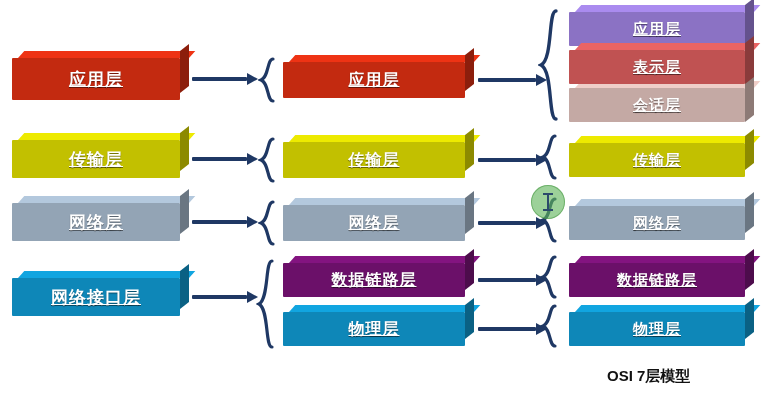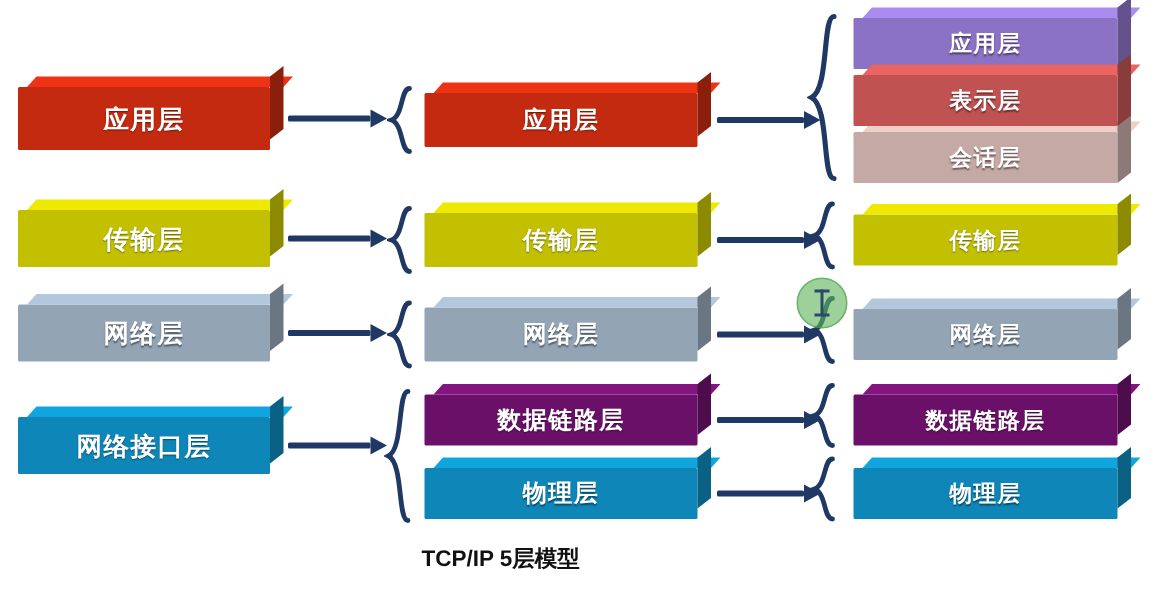--- a/index.html
+++ b/index.html
@@ -14,20 +14,21 @@
   
   .box{
     position:absolute;
     box-sizing:border-box;
     display:flex;align-items:center;justify-content:center;
     color:#ffffff;
     font-weight:700;
     letter-spacing:1px;
     text-shadow:0 1px 1px rgba(0,0,0,.45);
     border-radius:1px;
+    text-decoration:underline;
   }
   
   .box::before{
     content:"";
     position:absolute;
     left:6px;right:-9px;
     top:-7px;height:7px;
     background:inherit;
     filter:brightness(1.22);
     transform:skewX(-42deg);
@@ -254,15 +255,15 @@
   <div class="box" style="left:569px;top:312px;width:176px;height:34px;background:#0E87B8;font-size:15px;">
     <span class="lbl">物理层</span>
   </div>
 
   <div id="cursor-indicator" style="left:531px;top:185px;">
     <div class="ibeam">
         <i></i>
       </div>
   </div>
 
-  <div class="caption" style="left:281px;top:363px;">TCP/IP 5层模型</div>
+  <div class="caption" style="left:607px;top:367px;">OSI 7层模型</div>
 
 </div>
 
 </body></html>

